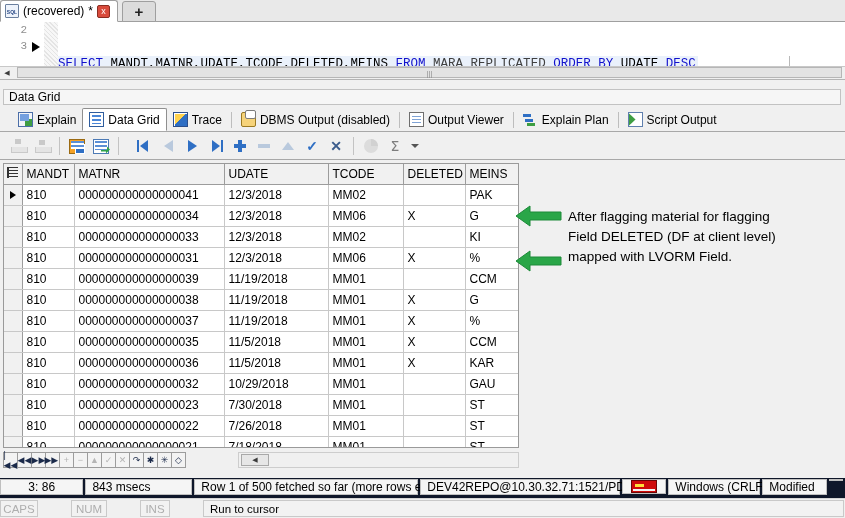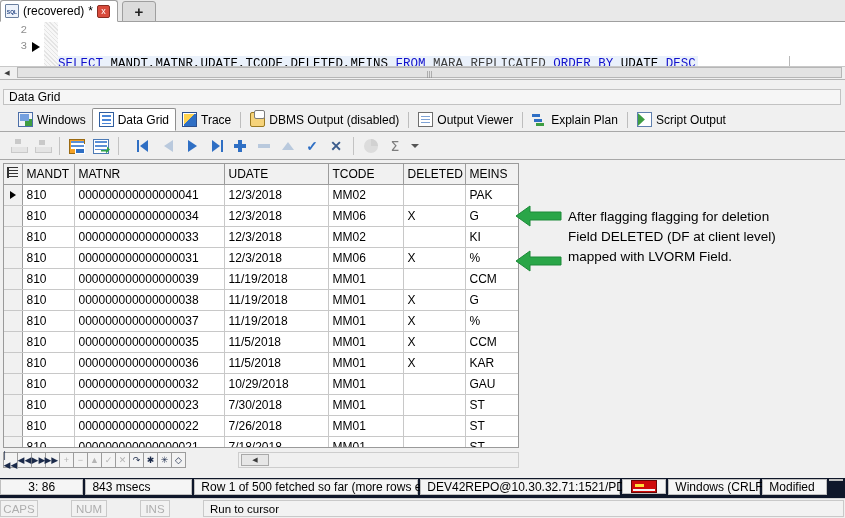--- a/index.html
+++ b/index.html
@@ -312,21 +312,21 @@
     </div>
   </div>
 
   <div class="panel-caption">
     <div class="cap-box">Data Grid</div>
   </div>
 
   <div class="resulttabs">
     <div class="rtab">
       <span class="ico ico-msg"></span>
-      <span>Windows</span>
+      <span>Explain</span>
     </div>
     <div class="rtab active">
       <span class="ico ico-grid"></span>
       <span>Data Grid</span>
     </div>
     <div class="rtab">
       <span class="ico ico-trace"></span>
       <span>Trace</span>
     </div>
     <div class="rsep"></div>
@@ -574,21 +574,21 @@
     <svg width="46" height="22" viewBox="0 0 46 22">
       <polygon points="0,11 14,1 14,7 45,7 45,15 14,15 14,21" fill="#2aa648" stroke="#1c8a38" stroke-width="1"></polygon>
     </svg>
   </div>
   <div class="arrow-g" style="left:516px; top:250px;">
     <svg width="46" height="22" viewBox="0 0 46 22">
       <polygon points="0,11 14,1 14,7 45,7 45,15 14,15 14,21" fill="#2aa648" stroke="#1c8a38" stroke-width="1"></polygon>
     </svg>
   </div>
   <div class="annot">
-    <div>After flagging flagging for deletion</div>
+    <div>After flagging material for flagging</div>
     <div>Field DELETED (DF at client level)</div>
     <div>mapped with LVORM Field.</div>
   </div>
 
   <div class="statusbar">
     <div class="sb" style="width:88px;justify-content:center;">3:  86</div>
     <div class="sb" style="width:113px;">843 msecs</div>
     <div class="sb" style="width:224px;">Row 1 of 500 fetched so far (more rows exist)</div>
     <div class="sb" style="width:200px;">DEV42REPO@10.30.32.71:1521/PDBORCL</div>
     <div class="sb" style="width:46px;justify-content:center;">

